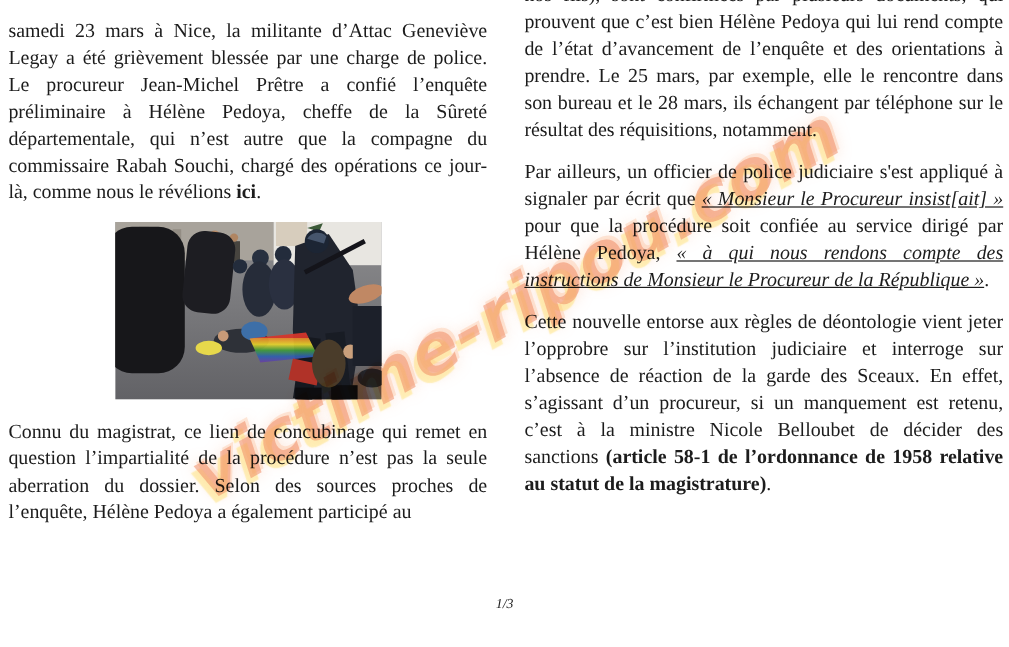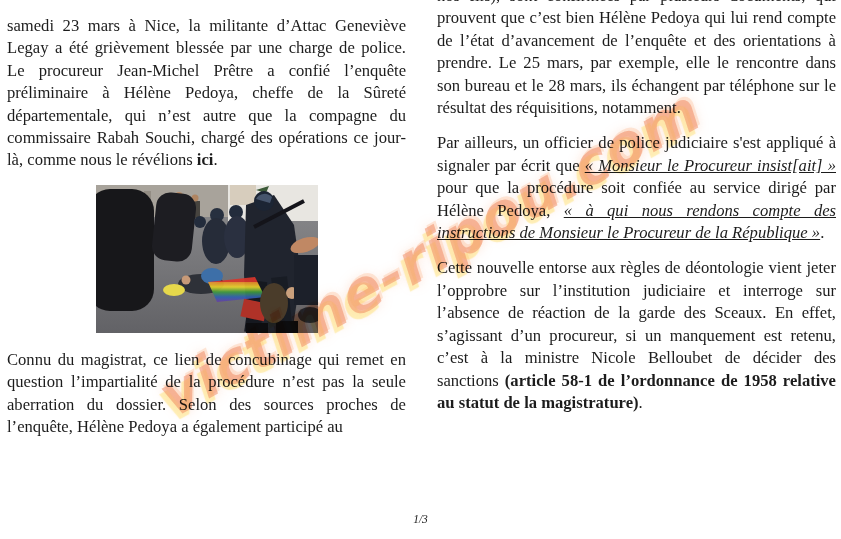--- a/index.html
+++ b/index.html
@@ -24,21 +24,21 @@
   .seg-bold { font-weight:bold; }
   .seg-italic { font-style:italic;text-decoration:underline; }
   .seg-bold-italic { font-weight:bold; }
   figure.photo {
     width:222px; height:148px;
     margin:10px auto 16px auto; padding:0;
     line-height:0;
   }
   figure.photo svg { width:222px; height:148px; }
   .pagenum {
-    position:absolute; left:0; right:0; top:513px;
+    position:absolute; left:0; right:0; top:498px;
     text-align:center;
     font-size:11.5px; font-style:italic; color:#222;
   }
   .watermark {
     position:absolute; left:178px; top:368px;
     height:58px; line-height:58px; white-space:nowrap;
     transform-origin:0 100%;
     transform:rotate(-29deg);
     font-family:"DejaVu Sans", sans-serif;
     font-weight:bold; font-style:italic;

